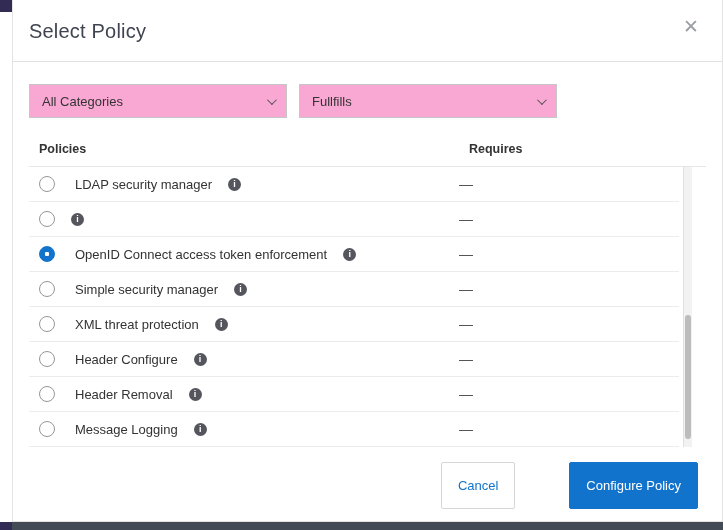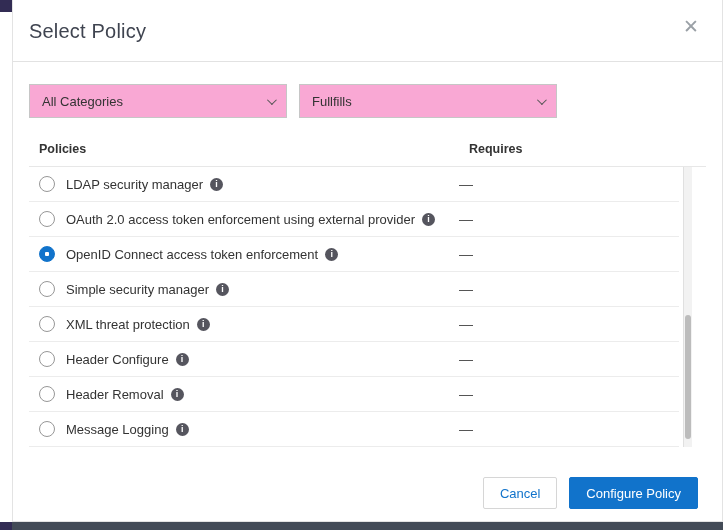--- a/index.html
+++ b/index.html
@@ -53,21 +53,21 @@
   }
   .th-policies{position:absolute;left:10px;top:0;}
   .th-requires{position:absolute;left:440px;top:0;}
   .list{
     position:relative;margin:0 16px;border-top:1px solid #e7e7e7;height:281px;
   }
   .rows{height:100%;}
   .row{
     position:relative;height:35px;margin-right:27px;
     border-bottom:1px solid #ececec;
-    display:flex;align-items:center;padding-left:10px;cursor:pointer;
+    display:flex;align-items:center;padding-left:10px;cursor:pointer;gap:9px;
   }
   .radio{
     width:16px;height:16px;border:1px solid #979797;border-radius:50%;
     flex:none;background:#fff;cursor:pointer;
   }
   .radio.selected{
     border-color:var(--accent);
     background:radial-gradient(circle, #ffffff 0 2px, var(--accent) 2.5px);
   }
   .row-label{margin-left:11px;font-size:13px;color:#333;}
@@ -87,21 +87,21 @@
   }
   .scroll-thumb{
     position:absolute;left:1px;right:1px;top:53%;height:44%;
     background:#bcbcbc;border-radius:4px;cursor:grab;
   }
   .footer{
     position:absolute;right:24px;bottom:12px;display:flex;gap:12px;
   }
   .btn{
     font-family:"Liberation Sans", sans-serif;
-    font-size:13px;height:32px;padding:0 16px;border-radius:2px;cursor:pointer;
+    font-size:13px;height:47px;padding:0 16px;border-radius:2px;cursor:pointer;margin-left:42px;
   }
   .btn-cancel{
     background:#fff;border:1px solid #d6d6d6;color:var(--accent);
   }
   .btn-primary{
     background:var(--accent);border:1px solid var(--accent);color:#fff;
   }
 </style>
 </head>
 <body>
@@ -136,21 +136,20 @@
   <div class="list">
     <div class="rows">
         <div class="row">
     <span class="radio"></span>
     <span class="row-label">LDAP security manager</span>
     <span class="info">i</span>
     <span class="requires">—</span>
   </div>
         <div class="row">
     <span class="radio"></span>
-    <span class="row-label">OAuth 2.0 access token enforcement using external provider</span>
     <span class="info">i</span>
     <span class="requires">—</span>
   </div>
         <div class="row">
     <span class="radio selected"></span>
     <span class="row-label">OpenID Connect access token enforcement</span>
     <span class="info">i</span>
     <span class="requires">—</span>
   </div>
         <div class="row">

